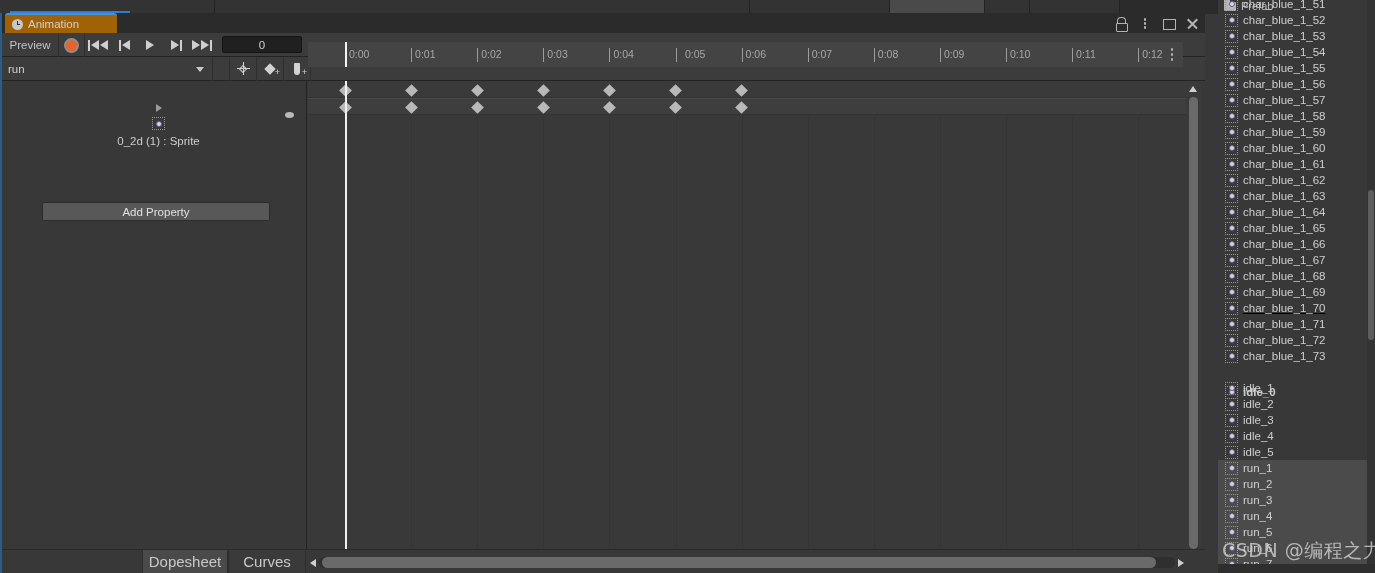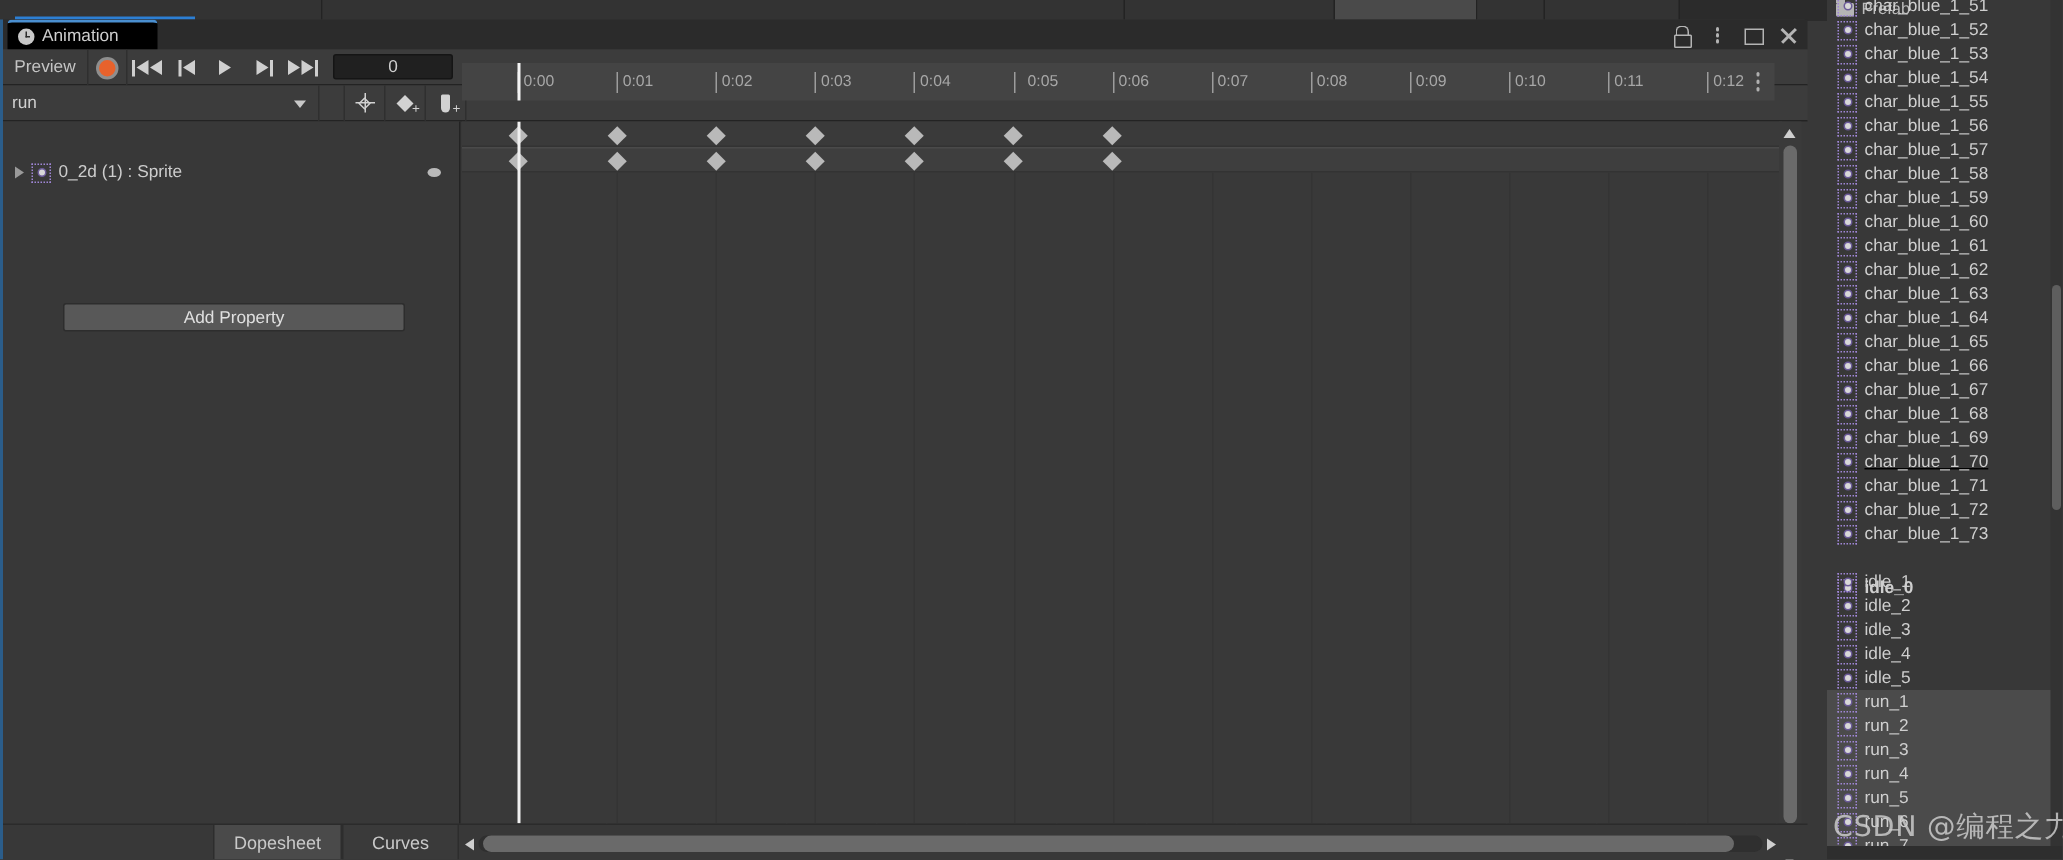--- a/index.html
+++ b/index.html
@@ -16,21 +16,21 @@
   .topstrip .seg { position:absolute; top:0; height:14px; background:#333333; border-right:1px solid #232323; }
   .topstrip .seg.lit { background:#4a4a4a; }
   .topstrip .blue { position:absolute; left:10px; top:11px; width:120px; height:3px; background:#2c7fd4; }
 
   
   .animwin { position:absolute; left:0; top:13px; width:1203px; height:560px; background:#383838;
              border-left:2px solid #2b5d8a; }
 
   
   .tabbar { position:absolute; left:0; top:0; width:1203px; height:20px; background:#2b2b2b; }
-  .wintab { position:absolute; left:3px; top:0px; width:100px; height:20px; background:#000000;
+  .wintab { position:absolute; left:3px; top:0px; width:112px; height:20px; background:#a16207;
             border-top:2px solid #4a8fd0; border-top-left-radius:3px; border-top-right-radius:3px;
             display:flex; align-items:center; gap:5px; padding-left:7px; }
   .wintab .lbl { font-size:11.5px; color:#cfcfcf; }
   .clock { width:11px; height:11px; border-radius:50%; background:#c8c8c8; position:relative; flex:0 0 auto; }
   .clock::after { content:""; position:absolute; left:5px; top:2px; width:1px; height:4px; background:#2b2b2b; }
   .clock::before { content:""; position:absolute; left:5px; top:5px; width:3px; height:1px; background:#2b2b2b; }
 
   .wintools { position:absolute; right:6px; top:2px; height:17px; display:flex; align-items:center; gap:11px; }
   .wintools .ic { width:13px; height:13px; position:relative; cursor:default; }
   .lock-ic::before { content:""; position:absolute; left:3px; top:0px; width:7px; height:6px;
@@ -74,21 +74,21 @@
   .crosshair .d { position:absolute; left:3.5px; top:3.5px; width:6px; height:6px; border:1.5px solid #d2d2d2; transform:rotate(45deg); }
   .crosshair .h { position:absolute; left:0; top:6px; width:13px; height:1.3px; background:#d2d2d2; }
   .crosshair .v { position:absolute; left:6px; top:0; width:1.3px; height:13px; background:#d2d2d2; }
   .plus { position:absolute; right:3px; bottom:4px; color:#d2d2d2; font-size:9px; line-height:9px; }
   .evt { width:6px; height:12px; background:#d2d2d2; border-radius:1px 1px 3px 3px; }
 
   
   .hier { position:absolute; left:0; top:68px; width:305px; height:481px; background:#383838;
           border-right:1px solid #232323; }
   .hier-row { position:absolute; left:0; top:23px; width:305px; height:22px; display:flex; align-items:center;
-              padding-left:8px; gap:5px; }
+              padding-left:8px; gap:5px;flex-direction:column; }
   .foldout { width:0;height:0; border-left:6px solid #9a9a9a; border-top:4.5px solid transparent;
              border-bottom:4.5px solid transparent; flex:0 0 auto; }
   .spriteicon { width:13px; height:13px; position:relative; flex:0 0 auto; }
   .spriteicon .fr { position:absolute; inset:0; border:1.4px dotted #9f86d6; }
   .spriteicon .dot { position:absolute; left:3.5px; top:3.5px; width:6px; height:6px; border-radius:50%;
                      background:#d8d8d8; border:1px solid #6b5a99;}
   .hier-row .nm { font-size:11.5px; color:#cdcdcd; }
   .prop-dot { position:absolute; right:13px; top:8px; width:9px; height:6px; background:#b9b9b9; border-radius:50%; }
   .addprop { position:absolute; left:40px; top:121px; width:228px; height:19px; background:#585858;
              border:1px solid #2d2d2d; border-radius:2px; display:flex; align-items:center; justify-content:center;
@@ -115,21 +115,21 @@
   .vscroll { position:absolute; left:1184px; top:68px; width:15px; height:500px; background:#3a3a3a; }
   .vscroll .up, .vscroll .dn { position:absolute; left:3px; width:0;height:0;
       border-left:4.5px solid transparent; border-right:4.5px solid transparent; }
   .vscroll .up { top:5px; border-bottom:6px solid #cfcfcf; }
   .vscroll .dn { bottom:4px; border-top:6px solid #cfcfcf; }
   .vscroll .thumb { position:absolute; left:3px; top:16px; width:9px; height:452px; background:#6a6a6a; border-radius:5px; }
 
   
   .botbar { position:absolute; left:0; bottom:0; width:1203px; height:24px; background:#383838; border-top:1px solid #2b2b2b; }
   .btab { position:absolute; top:0; height:23px; display:flex; align-items:center; justify-content:center;
-          font-size:12px; color:#c9c9c9; border-left:1px solid #2d2d2d; border-right:1px solid #2d2d2d; }
+          font-size:15px; color:#c9c9c9; border-left:1px solid #2d2d2d; border-right:1px solid #2d2d2d; }
   .btab.active { background:#4a4a4a; }
   .btab.t1 { left:140px; width:86px; }
   .btab.t2 { left:226px; width:78px; background:#3a3a3a; }
   .hscroll { position:absolute; left:306px; bottom:2px; width:878px; height:15px; }
   .hscroll .lft, .hscroll .rgt { position:absolute; top:3px; width:0;height:0;
       border-top:4.5px solid transparent; border-bottom:4.5px solid transparent; }
   .hscroll .lft { left:2px; border-right:6px solid #cfcfcf; }
   .hscroll .rgt { right:2px; border-left:6px solid #cfcfcf; }
   .hscroll .htrack { position:absolute; left:11px; right:11px; top:1px; height:11px; background:#2f2f2f; border-radius:6px;}
   .hscroll .hthumb { position:absolute; left:14px; top:1px; width:834px; height:11px; background:#6a6a6a; border-radius:6px; }

